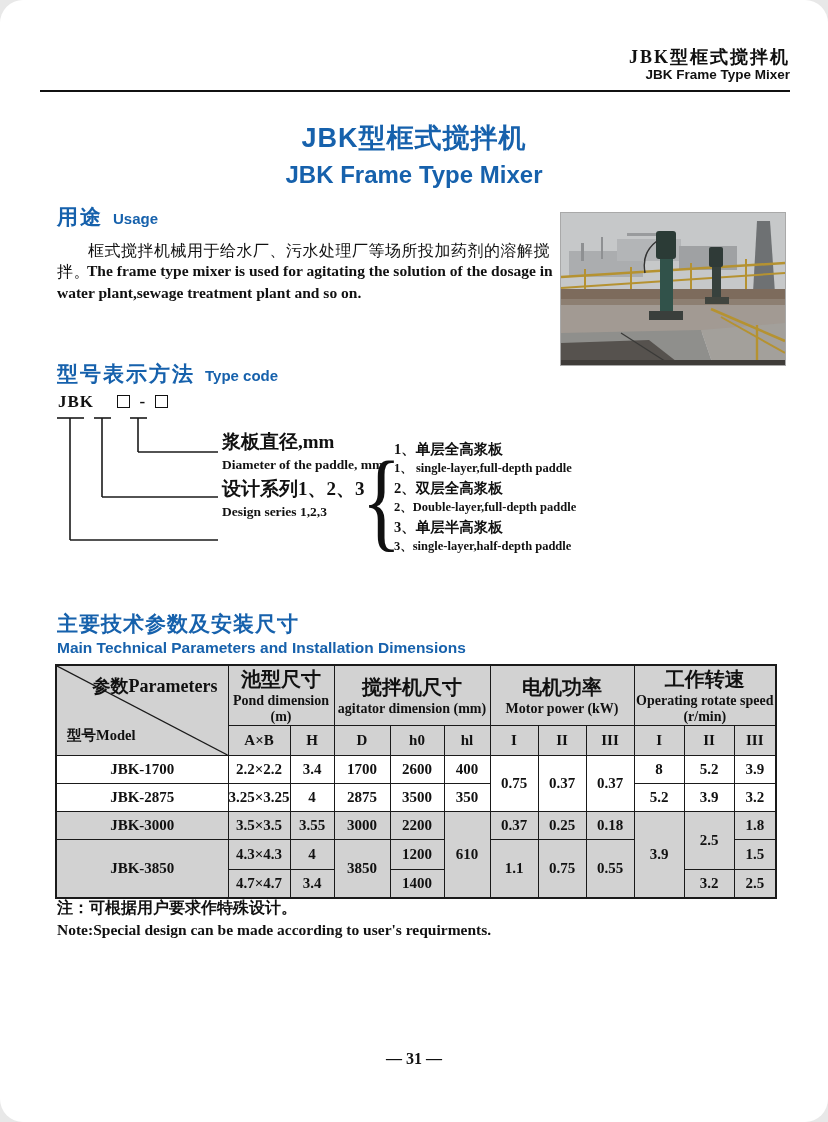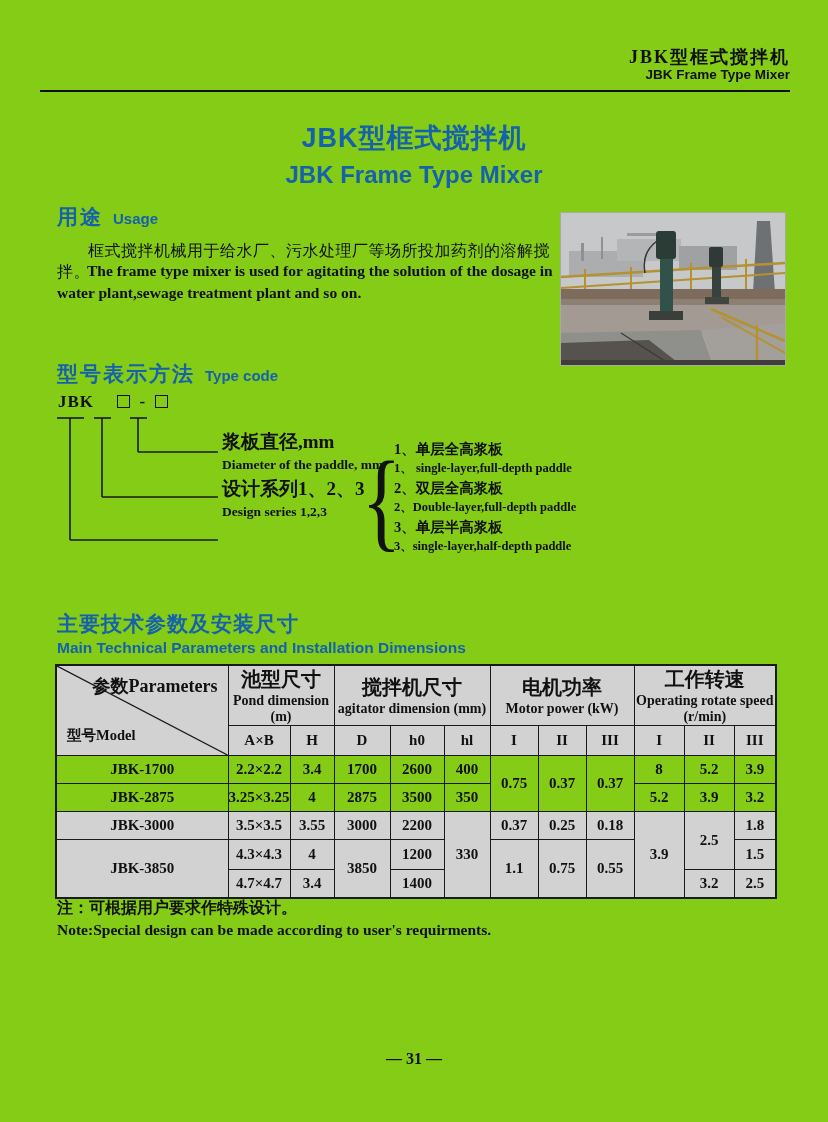--- a/index.html
+++ b/index.html
@@ -1,23 +1,24 @@
 <!DOCTYPE html>
 <html><head>
 <meta charset="utf-8">
 <style>
   html,body{margin:0;padding:0;background:#e8e8e8;}
   .page{
     position:relative;
     width:828px;height:1122px;
     margin:0 auto;
-    background:#84cc16;
+    background:#ffffff;
     font-family:"Liberation Serif", serif;
     color:#111;
     overflow:hidden;
+    border-radius:23px;
   }
   
   .runhead{position:absolute;top:48px;right:38px;text-align:right;line-height:1.1;}
   .runhead .zh{font-family:"Liberation Serif",serif;font-weight:700;font-size:18px;letter-spacing:2px;color:#111;}
   .runhead .en{font-family:"Liberation Sans",sans-serif;font-weight:700;font-size:13.5px;color:#111;}
   .runhead-rule{position:absolute;top:90px;left:40px;width:750px;height:2px;background:#111;}
 
   
   .main-title{position:absolute;top:120px;left:0;width:828px;text-align:center;}
   .main-title .zh{font-family:"Liberation Sans",sans-serif;font-weight:700;font-size:27px;color:#1661ac;letter-spacing:1px;}
@@ -259,21 +260,21 @@
       <td>5.2</td>
       <td>3.9</td>
       <td>3.2</td>
     </tr>
     <tr class="b-row">
       <td class="grey" style="font-weight:700;">JBK-3000</td>
       <td class="grey">3.5×3.5</td>
       <td class="grey">3.55</td>
       <td class="grey">3000</td>
       <td class="grey">2200</td>
-      <td class="grey" rowspan="3">330</td>
+      <td class="grey" rowspan="3">610</td>
       <td class="grey">0.37</td>
       <td class="grey">0.25</td>
       <td class="grey">0.18</td>
       <td class="grey" rowspan="3">3.9</td>
       <td class="grey" rowspan="2">2.5</td>
       <td class="grey">1.8</td>
     </tr>
     <tr class="b-row" style="height:30px;">
       <td class="grey" rowspan="2" style="font-weight:700;">JBK-3850</td>
       <td class="grey">4.3×4.3</td>

